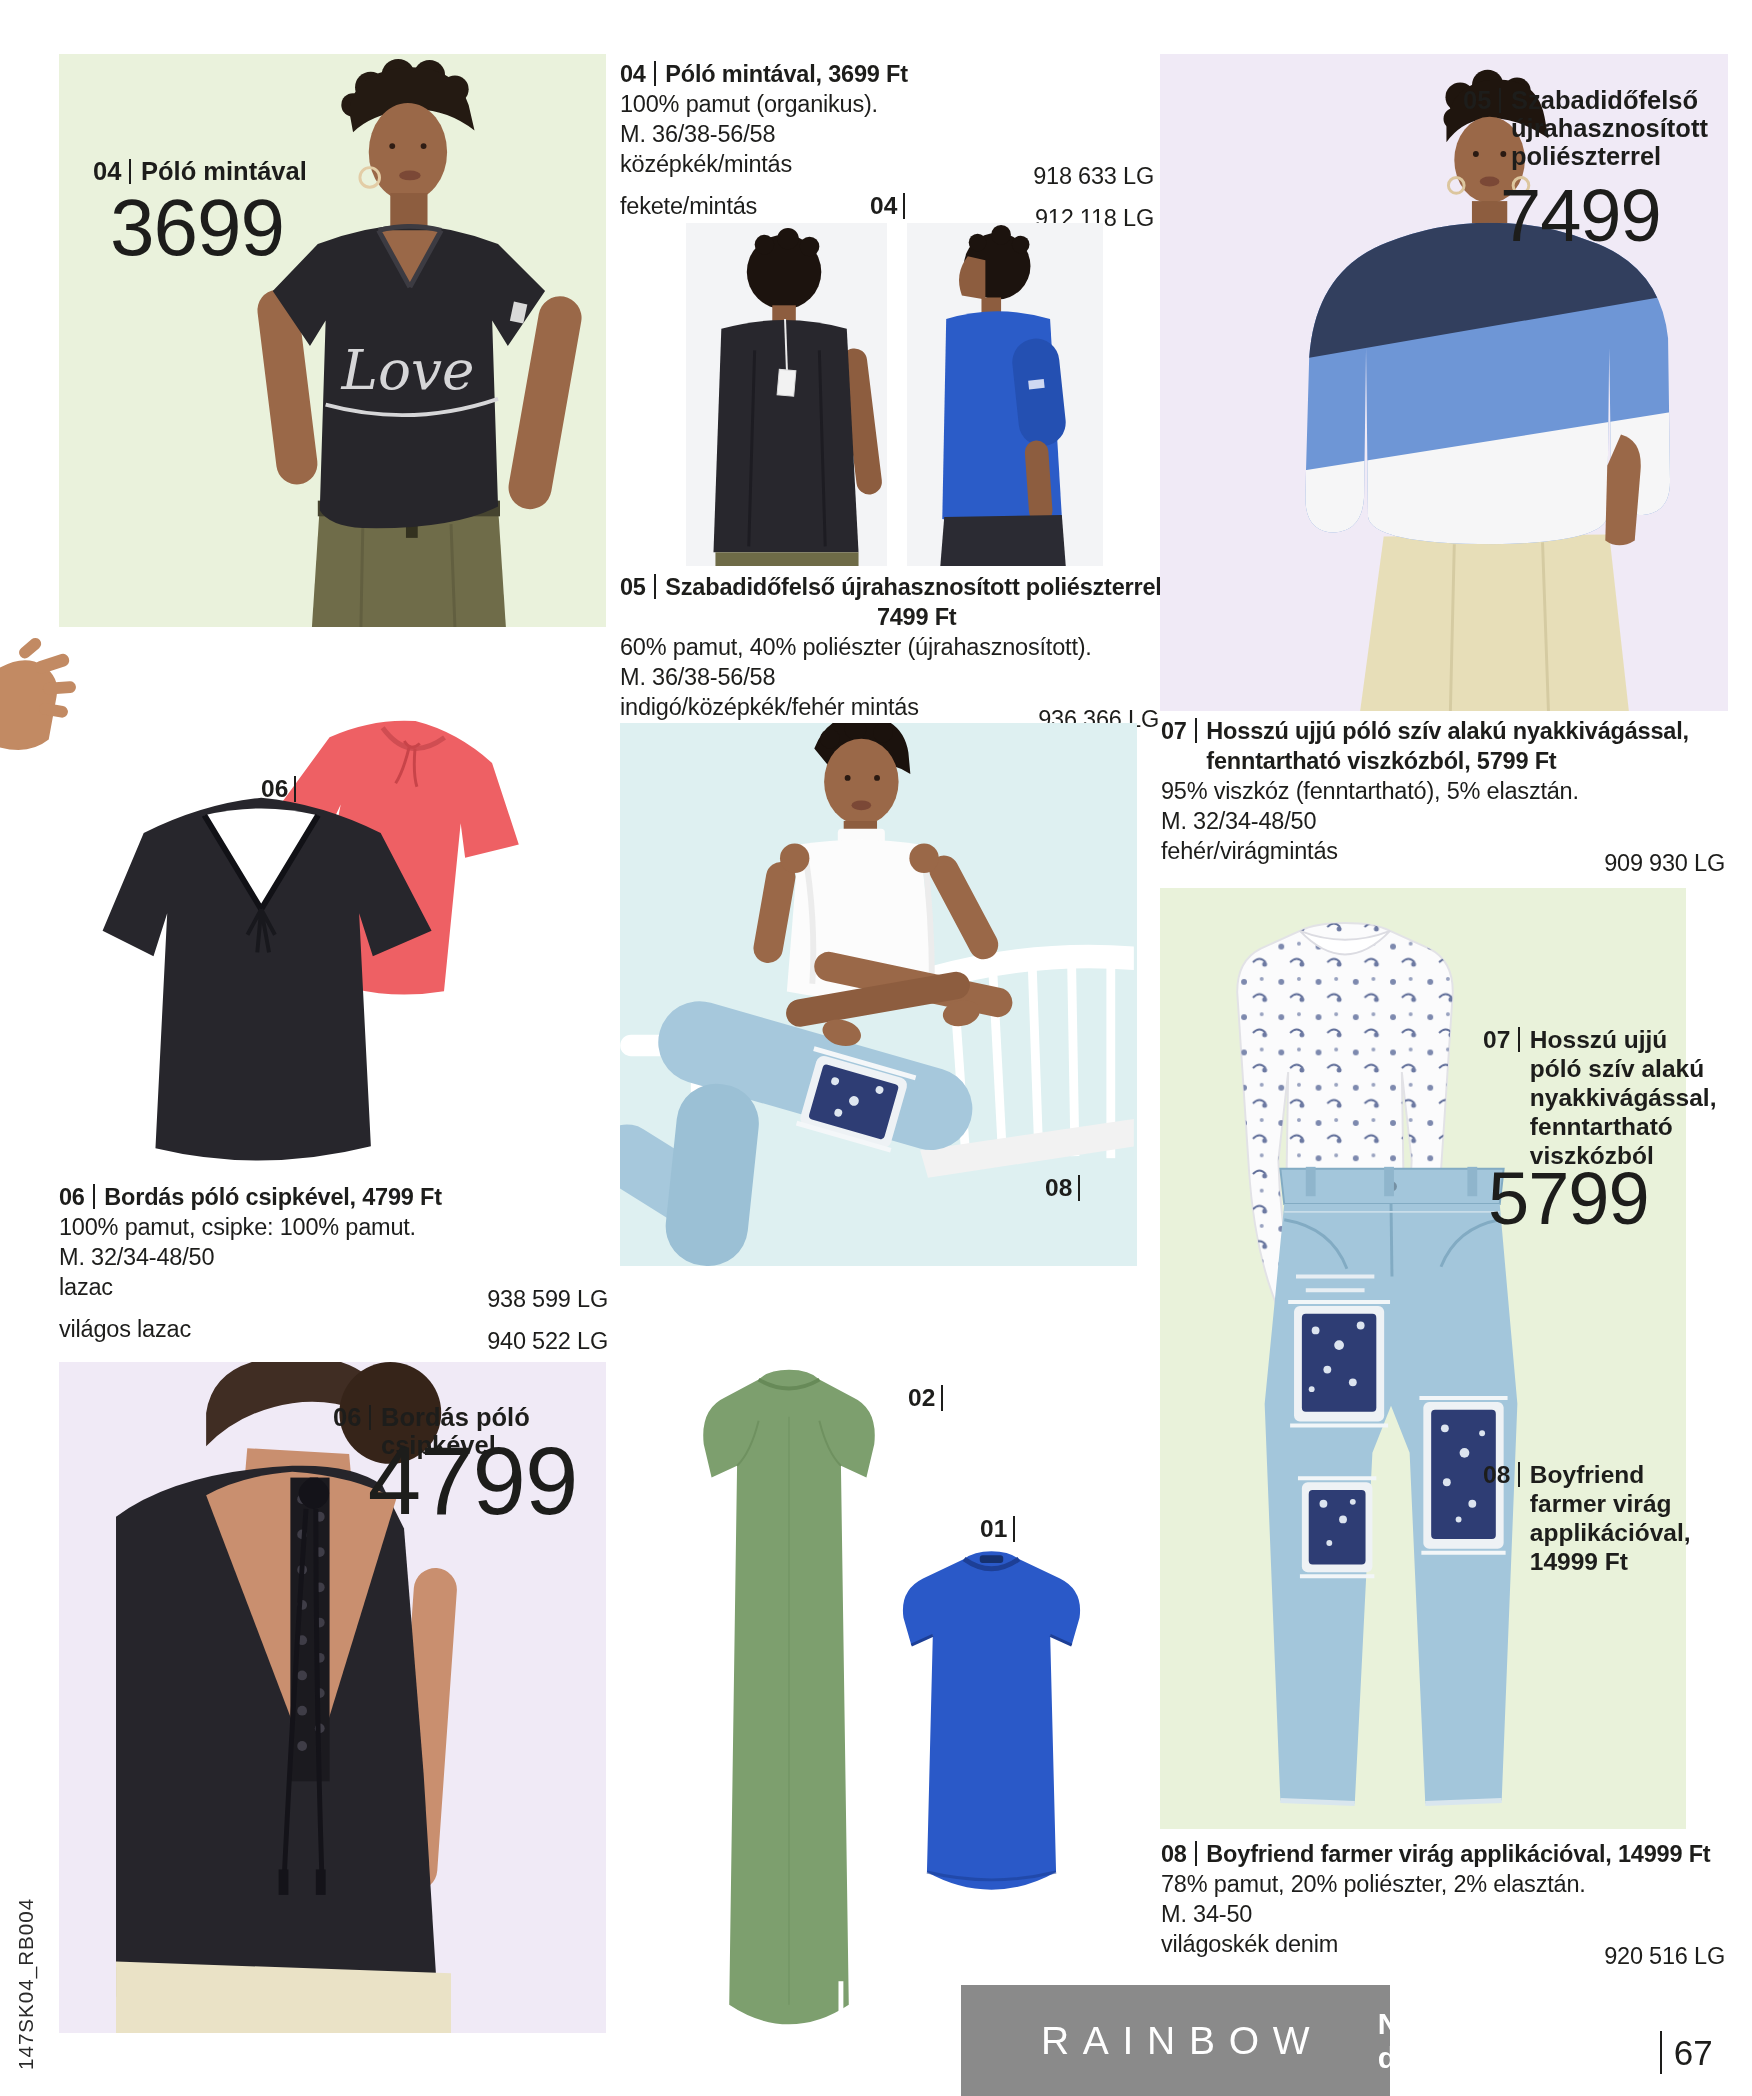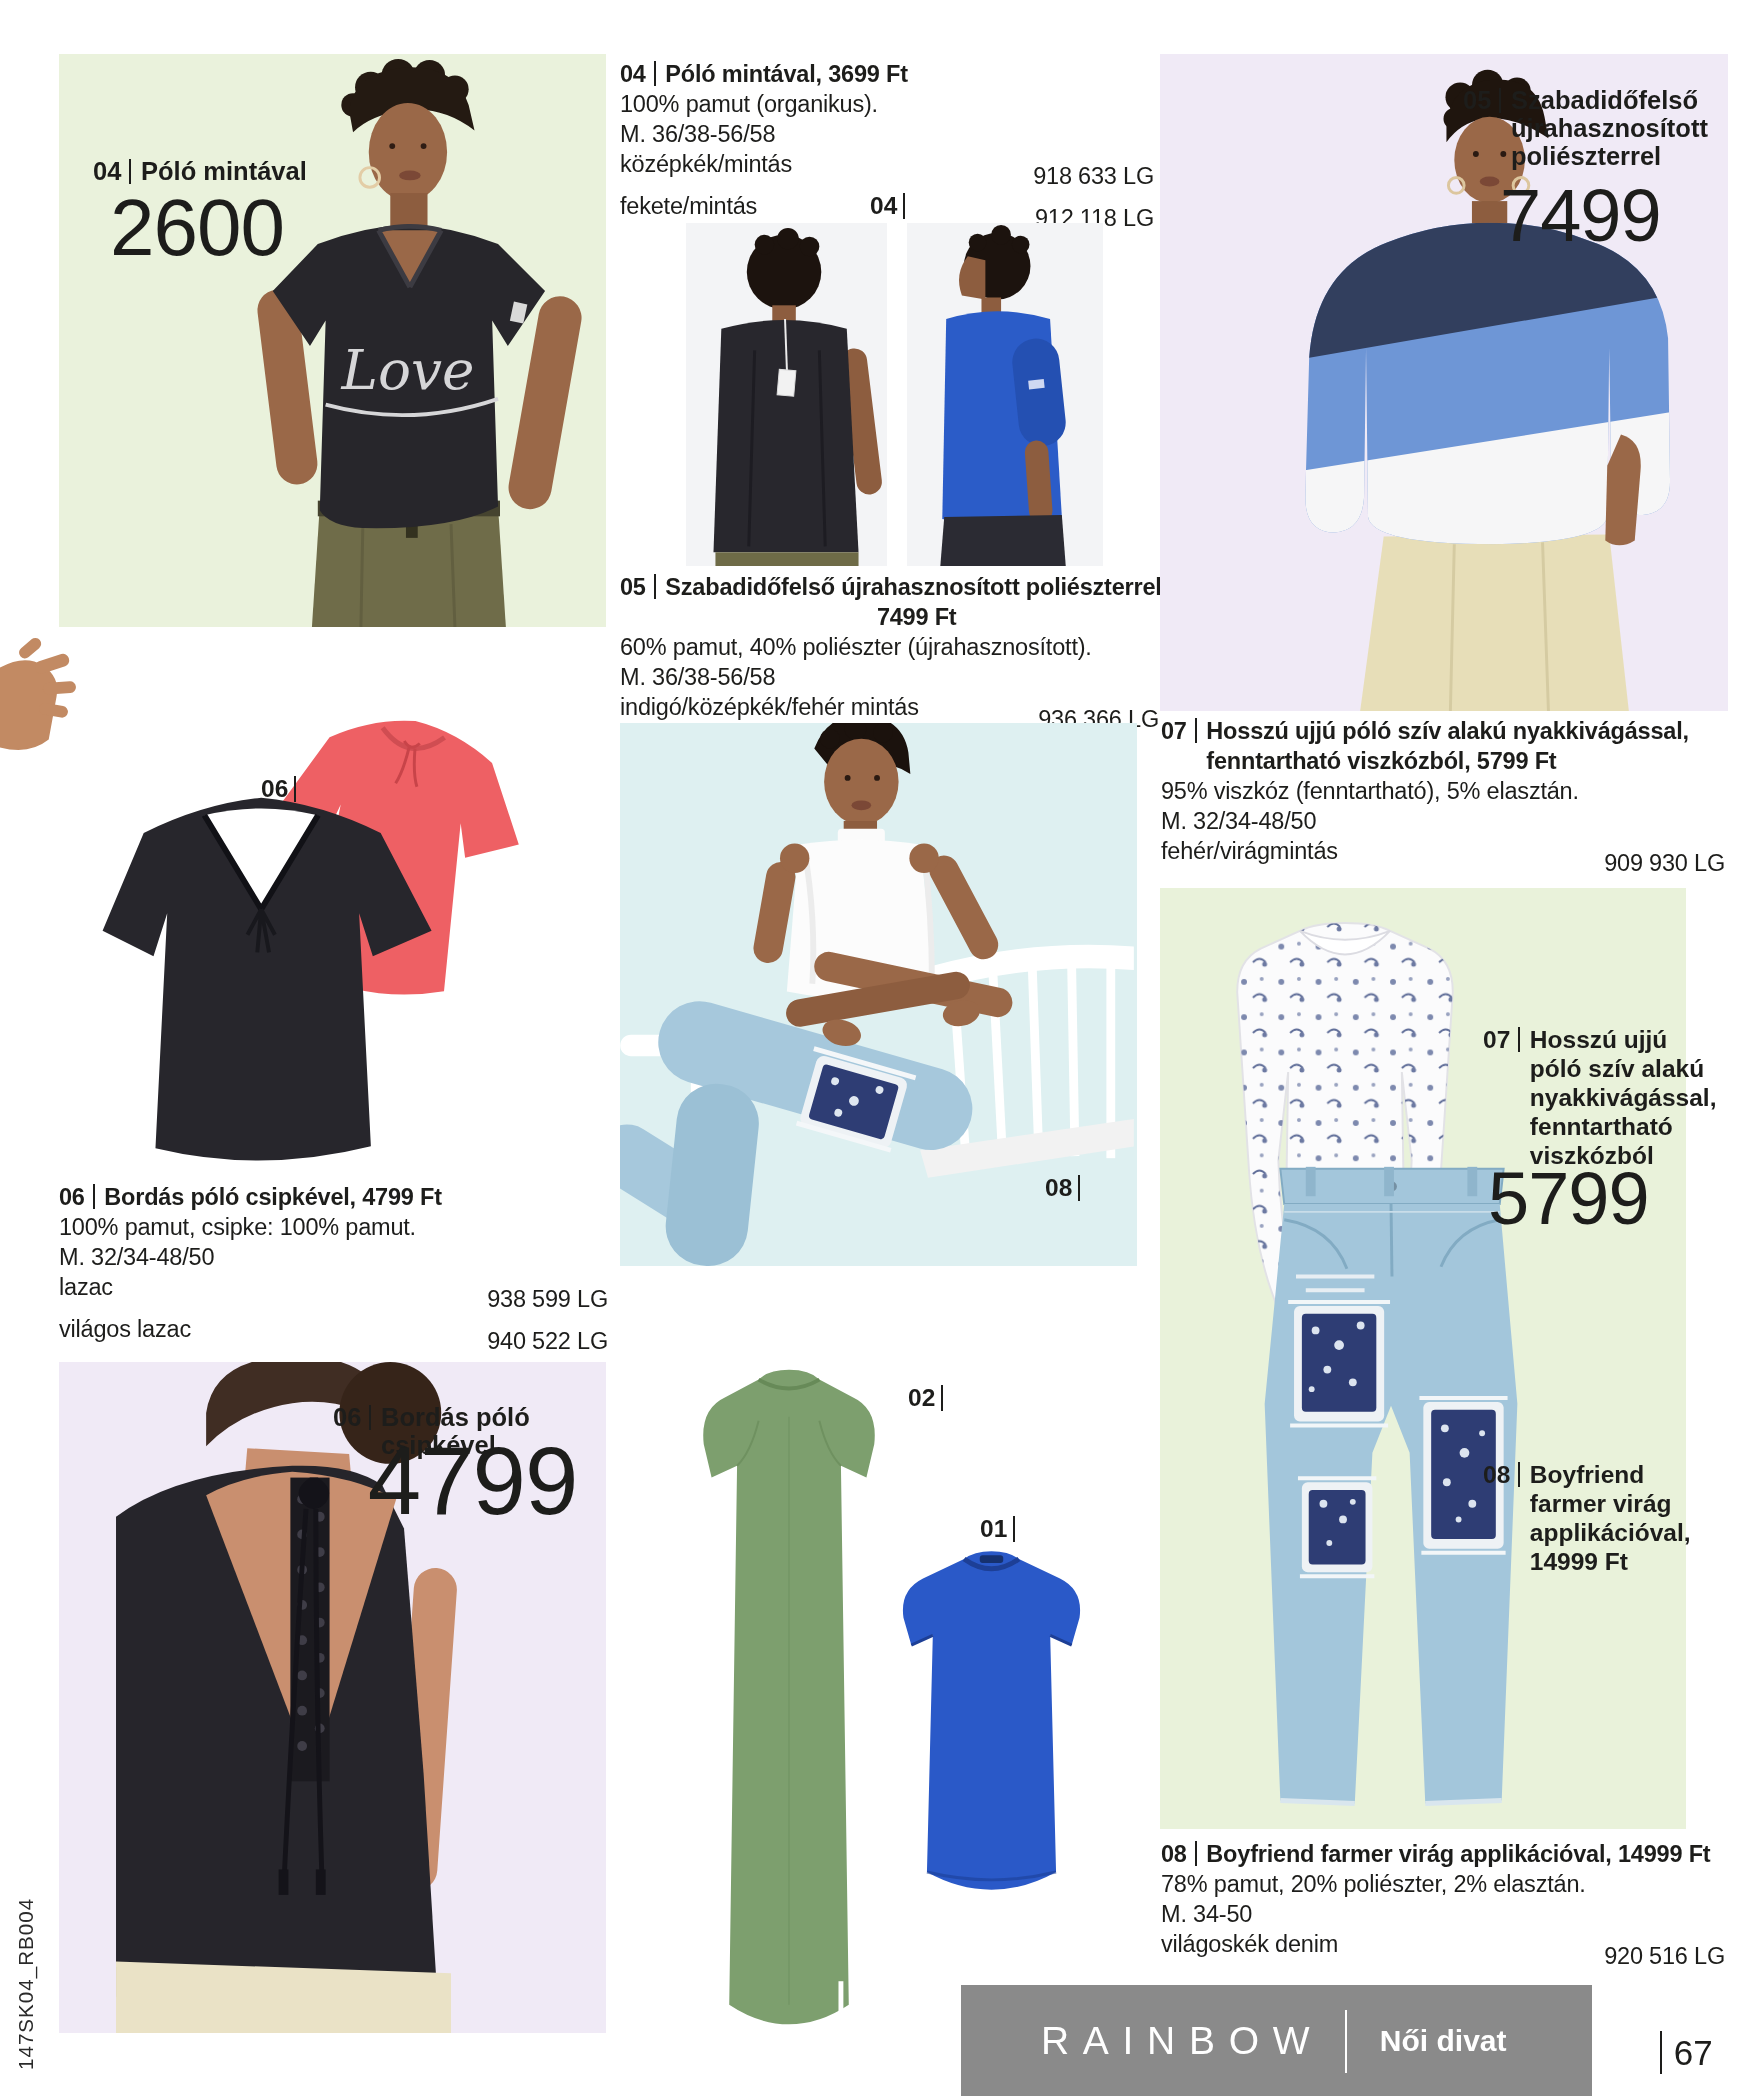--- a/index.html
+++ b/index.html
@@ -21,21 +21,21 @@
   .price{font-weight:400;color:#1d1d1b;letter-spacing:-1px;line-height:1;}
   
   .desc{position:absolute;font-size:23.5px;line-height:30px;color:#1d1d1b;letter-spacing:-0.2px;}
   .desc .title{display:flex;font-weight:bold;white-space:nowrap;}
   .desc .title .tcol{white-space:normal;}
   .desc .title .tcol .tl{white-space:nowrap;}
   .desc .ln{white-space:nowrap;}
   .vrow{display:flex;justify-content:space-between;}
   .vrow .code{white-space:nowrap;margin-top:12px;}
   
-  .footer-bar{position:absolute;left:961px;top:1985px;width:631px;height:112px;background:#8a8a8a;
+  .footer-bar{position:absolute;left:961px;top:1985px;width:429px;height:112px;background:#8a8a8a;
               display:flex;align-items:center;color:#ffffff;}
   .brand{margin-left:80px;font-size:39px;letter-spacing:13.7px;font-weight:400;}
   .fdiv{width:2px;height:63px;background:#ffffff;margin:0 33px 0 21.6px;}
   .section{font-size:30px;font-weight:bold;}
   .pagenum{position:absolute;left:1660px;top:2031px;font-size:35px;border-left:2.9px solid #1d1d1b;
            padding-left:11.8px;line-height:43px;}
   .sidecode{position:absolute;left:13.7px;top:2070px;transform:rotate(-90deg);transform-origin:0 0;
             font-size:20.6px;letter-spacing:1px;color:#2a2a2a;width:186px;}
   svg{display:block;}
 </style>
@@ -43,21 +43,21 @@
 <body>
 
 <div class="page">
 
   <div class="tile green" style="left:59px;top:54px;width:547px;height:573px;">
     <div class="lbl abs" style="left:34px;top:103px;">
       <span class="num">04</span>
       <span class="nbar"></span>
       <span>Póló mintával</span>
     </div>
-    <div class="price abs" style="left:51px;top:134px;font-size:80px;">2600</div>
+    <div class="price abs" style="left:51px;top:134px;font-size:80px;">3699</div>
     <svg class="abs" style="left:0;top:0;" width="547" height="573" viewBox="0 0 558 585">
       <g>
         <circle cx="318" cy="34" r="16" fill="#241a12"></circle>
           <circle cx="346" cy="22" r="17" fill="#241a12"></circle>
         <circle cx="378" cy="22" r="16" fill="#241a12"></circle>
           <circle cx="404" cy="36" r="14" fill="#241a12"></circle>
         <circle cx="300" cy="52" r="12" fill="#241a12"></circle>
         <path d="M296,58 Q300,20 350,14 Q404,10 418,52 L424,78 Q390,52 352,58 Q318,62 300,80 Z" fill="#241a12"></path>
       </g>
       <ellipse cx="356" cy="100" rx="40" ry="50" fill="#9a6848"></ellipse>

